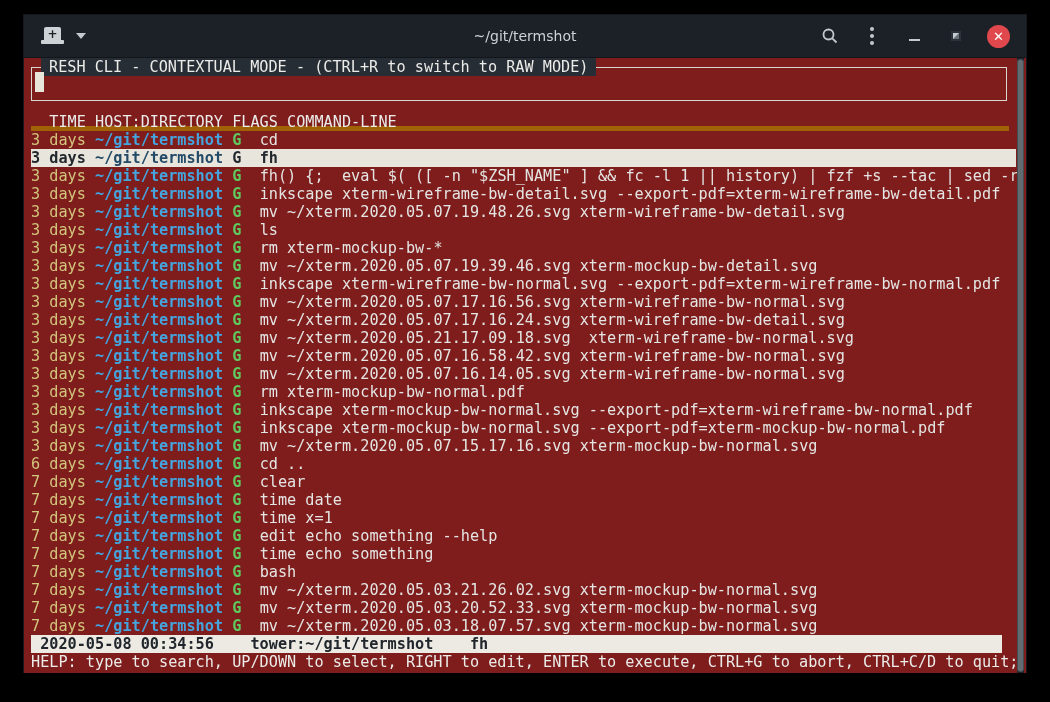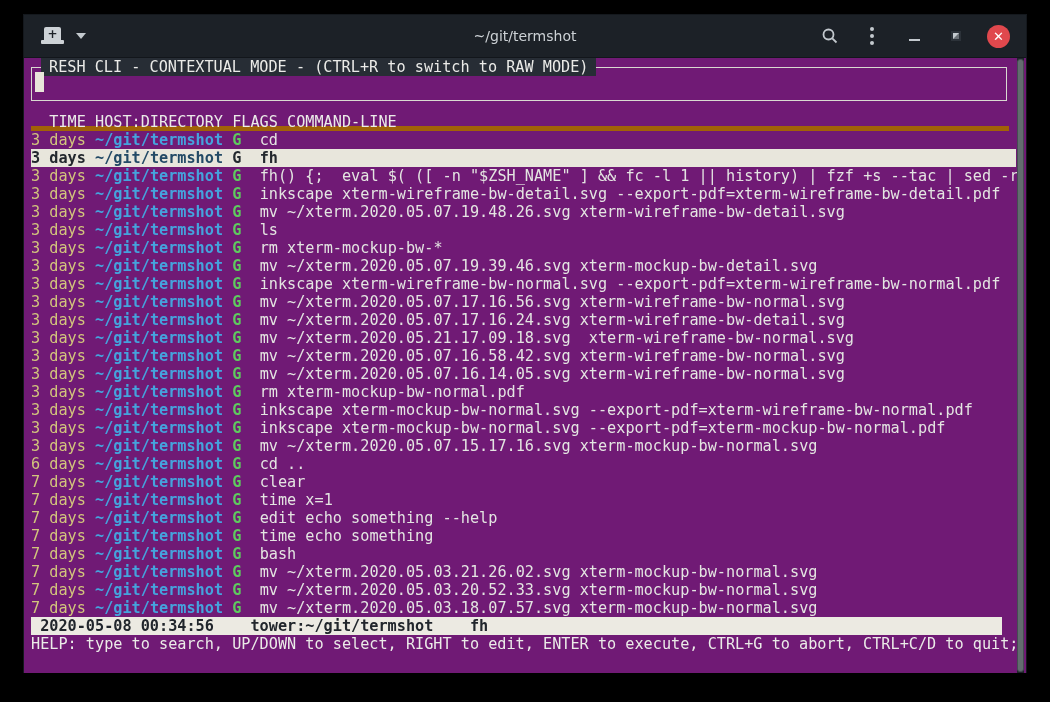--- a/index.html
+++ b/index.html
@@ -34,21 +34,21 @@
   .kebab span { width:4px; height:4px; border-radius:50%; background:#c3c9ce; }
   .min-bar { width:11px; height:2px; background:#c3c9ce; margin-top:8px; }
   .restore-sq { width:10px; height:10px; border:2px solid #2c3239; position:relative;
                 background:linear-gradient(135deg,#c3c9ce 0 48%,#6a7076 52% 100%); }
   .close-btn { width:23px; height:23px; border-radius:50%; background:#e0484d;
                display:flex; align-items:center; justify-content:center; }
   .close-x { color:#fff; font-size:13px; font-weight:bold; line-height:1;
              font-family:"DejaVu Sans", sans-serif; transform:translateY(-0.5px); }
 
   
-  .terminal { position:relative; height:615px; background:#701a75; overflow:hidden;
+  .terminal { position:relative; height:615px; background:#7f1d1d; overflow:hidden;
               color:#e4e5e2; font-size:15.2px; line-height:18px; padding-left:7px; }
   .pre { white-space:pre; }
 
   .resh-box { position:relative; margin:9px 19px 0 0; height:34px;
               border:1px solid #d9d9d1; }
   .resh-box-label { position:absolute; top:-10px; left:9px; background:#272d35;
                     padding:0 8px; color:#ebebe8; }
   .cursor-block { position:absolute; left:3px; top:4px; width:9px; height:20px;
                   background:#e8e5da; }
 
@@ -139,20 +139,21 @@
         <div class="row pre"><span class="c-time">3 days</span> <span class="c-dir">~/git/termshot</span> <span class="c-flag">G</span>  <span class="c-cmd">mv ~/xterm.2020.05.07.17.16.24.svg xterm-wireframe-bw-detail.svg</span></div>
         <div class="row pre"><span class="c-time">3 days</span> <span class="c-dir">~/git/termshot</span> <span class="c-flag">G</span>  <span class="c-cmd">mv ~/xterm.2020.05.21.17.09.18.svg  xterm-wireframe-bw-normal.svg</span></div>
         <div class="row pre"><span class="c-time">3 days</span> <span class="c-dir">~/git/termshot</span> <span class="c-flag">G</span>  <span class="c-cmd">mv ~/xterm.2020.05.07.16.58.42.svg xterm-wireframe-bw-normal.svg</span></div>
         <div class="row pre"><span class="c-time">3 days</span> <span class="c-dir">~/git/termshot</span> <span class="c-flag">G</span>  <span class="c-cmd">mv ~/xterm.2020.05.07.16.14.05.svg xterm-wireframe-bw-normal.svg</span></div>
         <div class="row pre"><span class="c-time">3 days</span> <span class="c-dir">~/git/termshot</span> <span class="c-flag">G</span>  <span class="c-cmd">rm xterm-mockup-bw-normal.pdf</span></div>
         <div class="row pre"><span class="c-time">3 days</span> <span class="c-dir">~/git/termshot</span> <span class="c-flag">G</span>  <span class="c-cmd">inkscape xterm-mockup-bw-normal.svg --export-pdf=xterm-wireframe-bw-normal.pdf</span></div>
         <div class="row pre"><span class="c-time">3 days</span> <span class="c-dir">~/git/termshot</span> <span class="c-flag">G</span>  <span class="c-cmd">inkscape xterm-mockup-bw-normal.svg --export-pdf=xterm-mockup-bw-normal.pdf</span></div>
         <div class="row pre"><span class="c-time">3 days</span> <span class="c-dir">~/git/termshot</span> <span class="c-flag">G</span>  <span class="c-cmd">mv ~/xterm.2020.05.07.15.17.16.svg xterm-mockup-bw-normal.svg</span></div>
         <div class="row pre"><span class="c-time">6 days</span> <span class="c-dir">~/git/termshot</span> <span class="c-flag">G</span>  <span class="c-cmd">cd ..</span></div>
         <div class="row pre"><span class="c-time">7 days</span> <span class="c-dir">~/git/termshot</span> <span class="c-flag">G</span>  <span class="c-cmd">clear</span></div>
+        <div class="row pre"><span class="c-time">7 days</span> <span class="c-dir">~/git/termshot</span> <span class="c-flag">G</span>  <span class="c-cmd">time date</span></div>
         <div class="row pre"><span class="c-time">7 days</span> <span class="c-dir">~/git/termshot</span> <span class="c-flag">G</span>  <span class="c-cmd">time x=1</span></div>
         <div class="row pre"><span class="c-time">7 days</span> <span class="c-dir">~/git/termshot</span> <span class="c-flag">G</span>  <span class="c-cmd">edit echo something --help</span></div>
         <div class="row pre"><span class="c-time">7 days</span> <span class="c-dir">~/git/termshot</span> <span class="c-flag">G</span>  <span class="c-cmd">time echo something</span></div>
         <div class="row pre"><span class="c-time">7 days</span> <span class="c-dir">~/git/termshot</span> <span class="c-flag">G</span>  <span class="c-cmd">bash</span></div>
         <div class="row pre"><span class="c-time">7 days</span> <span class="c-dir">~/git/termshot</span> <span class="c-flag">G</span>  <span class="c-cmd">mv ~/xterm.2020.05.03.21.26.02.svg xterm-mockup-bw-normal.svg</span></div>
         <div class="row pre"><span class="c-time">7 days</span> <span class="c-dir">~/git/termshot</span> <span class="c-flag">G</span>  <span class="c-cmd">mv ~/xterm.2020.05.03.20.52.33.svg xterm-mockup-bw-normal.svg</span></div>
         <div class="row pre"><span class="c-time">7 days</span> <span class="c-dir">~/git/termshot</span> <span class="c-flag">G</span>  <span class="c-cmd">mv ~/xterm.2020.05.03.18.07.57.svg xterm-mockup-bw-normal.svg</span></div>
       </div>
 
     <div class="status-bar pre" id="status-bar"> 2020-05-08 00:34:56    tower:~/git/termshot    fh</div>

